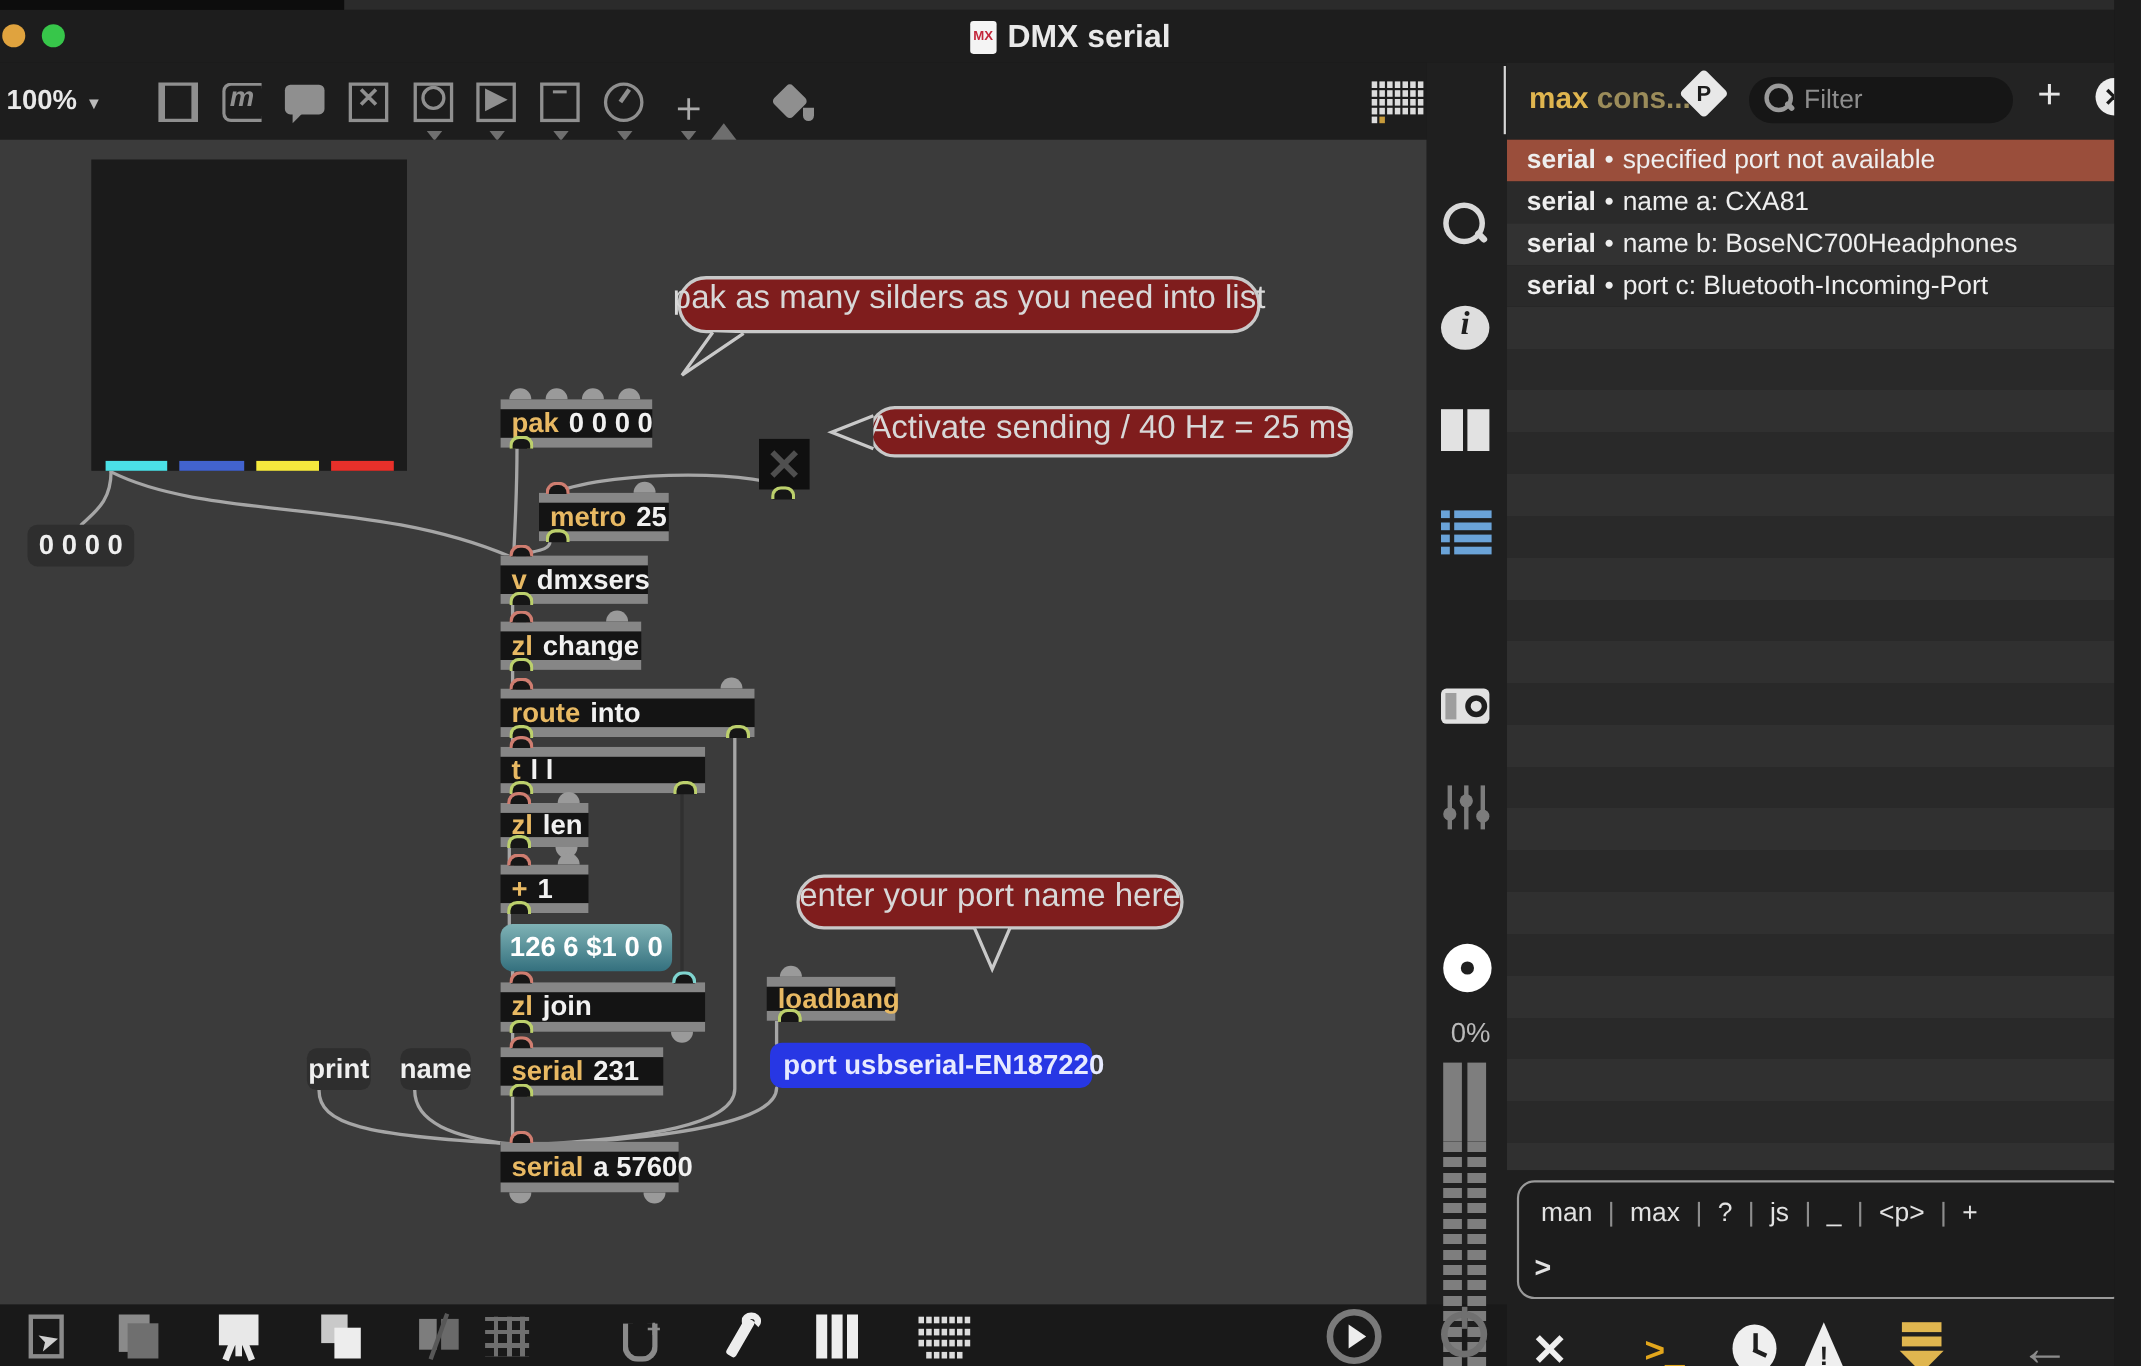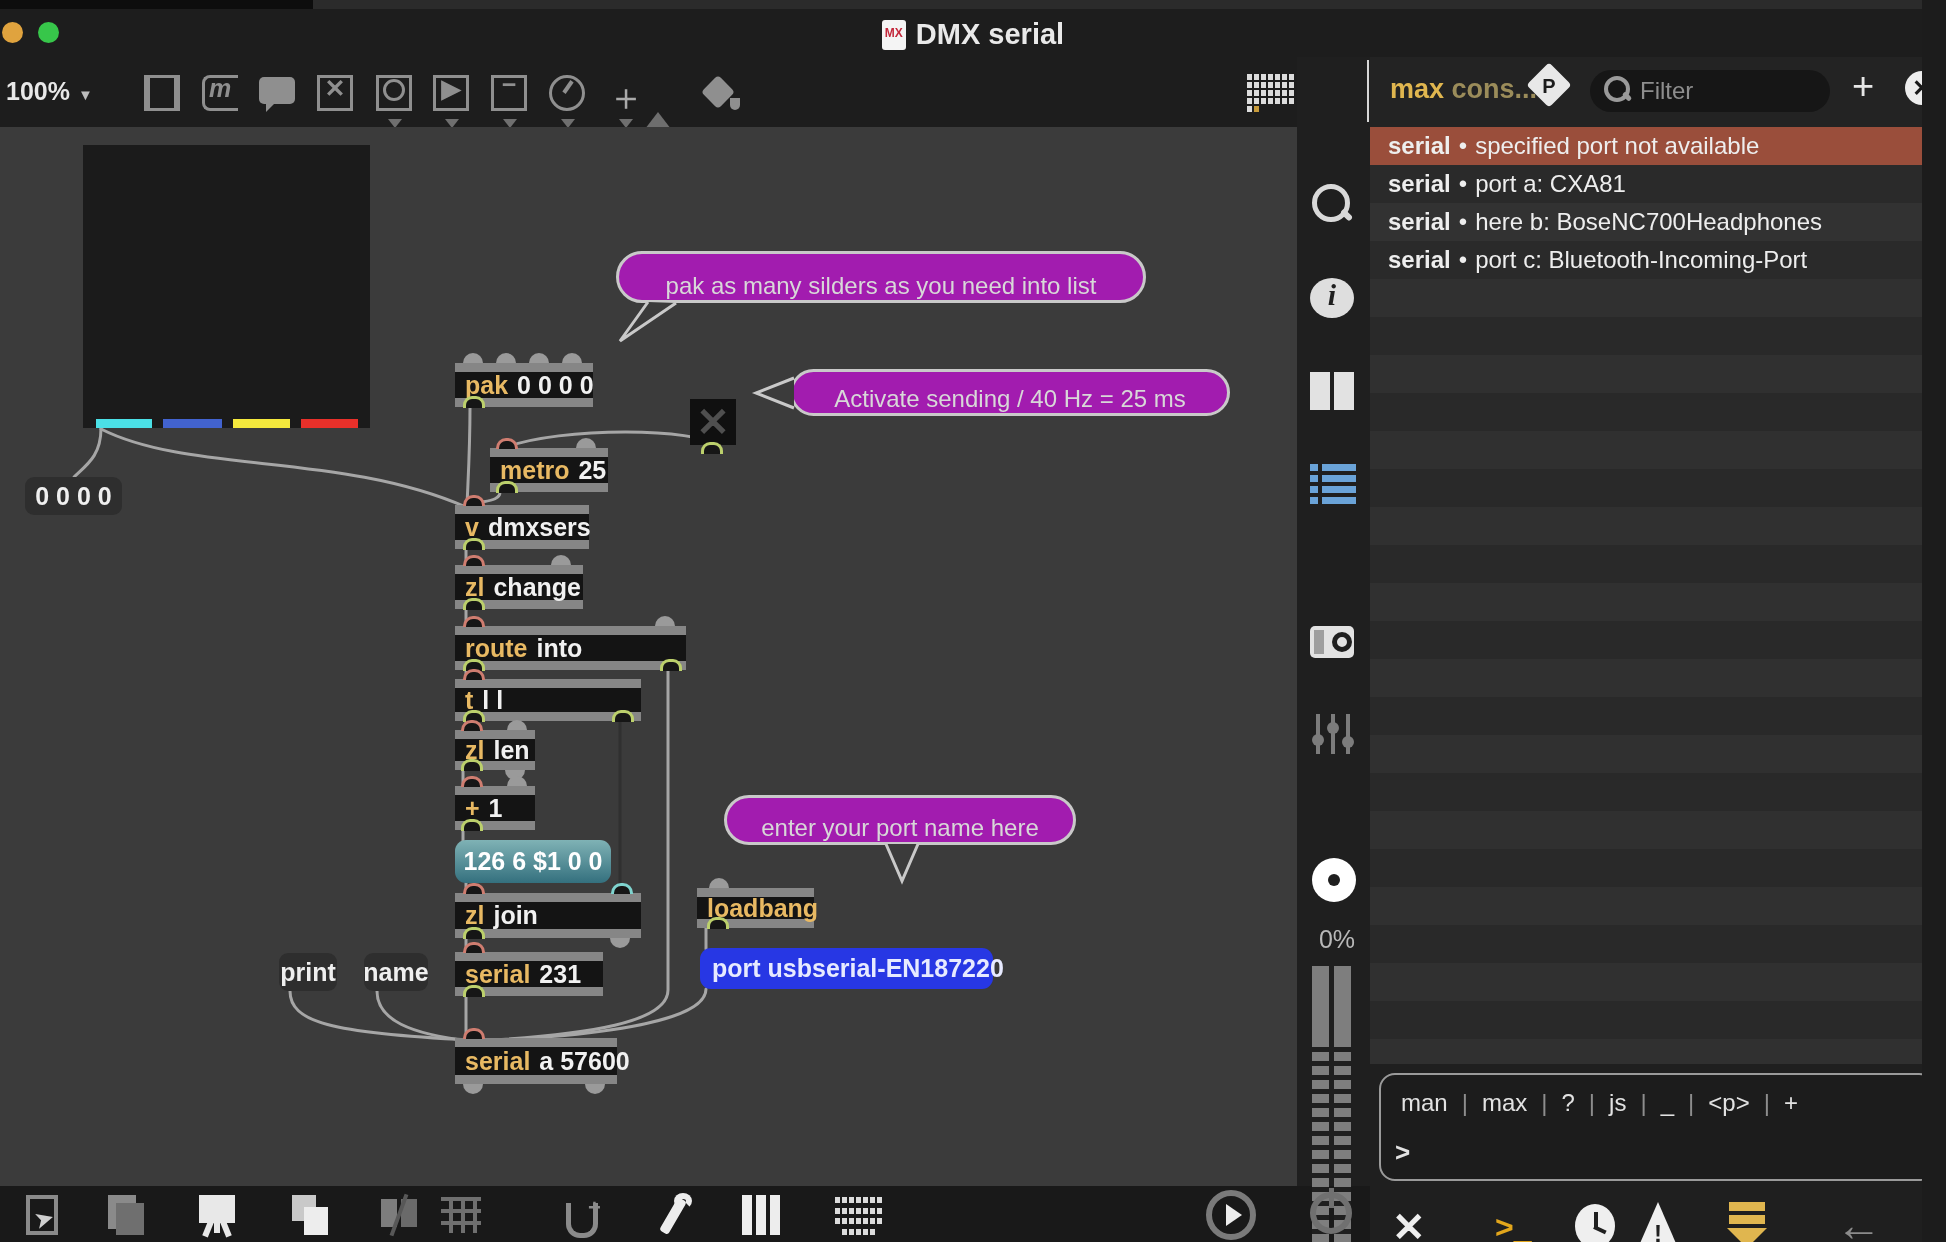--- a/index.html
+++ b/index.html
@@ -37,21 +37,21 @@
   .msg-teal{background:linear-gradient(180deg,#7fb2b5,#34707e);border-radius:11px;color:#ffffff;}
   .msg-port{border-radius:11px;color:#e7eaff;justify-content:flex-start;padding-left:12px;}
   .pin{position:absolute;width:20px;height:10px;background:#9a9a9a;border-radius:10px 10px 0 0;top:-19px;}
   .pin.hot{background:#161616;border:3px solid #cf7d70;border-bottom:none;width:16px;height:8px;top:-19px;}
   .pin.cyan{background:#161616;border:3px solid #7fd4cf;border-bottom:none;width:16px;height:8px;top:-19px;}
   .pout{position:absolute;width:16px;height:9px;background:#161616;border:3px solid #bcd06c;border-bottom:none;border-radius:9px 9px 0 0;bottom:-10px;}
   .pout.gray{background:#9a9a9a;border:none;width:20px;height:10px;border-radius:0 0 10px 10px;bottom:-19px;}
   .toggle-box{position:absolute;background:#101010;z-index:4;display:flex;align-items:center;justify-content:center;color:#4f4f4f;font-size:40px;font-weight:bold;}
 
   
-  .bubble{position:absolute;border:3px solid #c9c9c9;border-radius:26px;color:#d8d8d8;font-size:24px;display:flex;align-items:flex-end;justify-content:center;background:#a21caf;z-index:5;box-sizing:border-box;white-space:nowrap;padding:0 20px;}
+  .bubble{position:absolute;border:3px solid #c9c9c9;border-radius:26px;color:#d8d8d8;font-size:30px;display:flex;align-items:flex-start;justify-content:center;background:#7f1d1d;z-index:5;box-sizing:border-box;white-space:nowrap;padding:0 20px;}
   .tail{position:absolute;z-index:6;}
 
   
   .sliderpanel{left:83px;top:145px;width:287px;height:283px;background:#1b1b1b;z-index:3;}
   .sbar{position:absolute;top:274px;height:9px;}
 
   
   #cords{left:0;top:0;z-index:2;pointer-events:none;}
 
   
@@ -434,26 +434,26 @@
 
   <div class="abs rows-wrap">
     <div class="crow" style="top: 0px; background: rgb(154, 78, 59);">
       <b>serial</b>
         <span class="bul">•</span>
         <span>specified port not available</span>
     </div>
     <div class="crow" style="top:38px;background:#2a2a2a;">
       <b>serial</b>
         <span class="bul">•</span>
-        <span>port a: CXA81</span>
+        <span>name a: CXA81</span>
     </div>
     <div class="crow" style="top:76px;background:#323232;">
       <b>serial</b>
         <span class="bul">•</span>
-        <span>here b: BoseNC700Headphones</span>
+        <span>name b: BoseNC700Headphones</span>
     </div>
     <div class="crow" style="top:114px;background:#2a2a2a;">
       <b>serial</b>
         <span class="bul">•</span>
         <span>port c: Bluetooth-Incoming-Port</span>
     </div>
   </div>
   <div class="abs stripes"></div>
 
   <div class="abs console-low">

